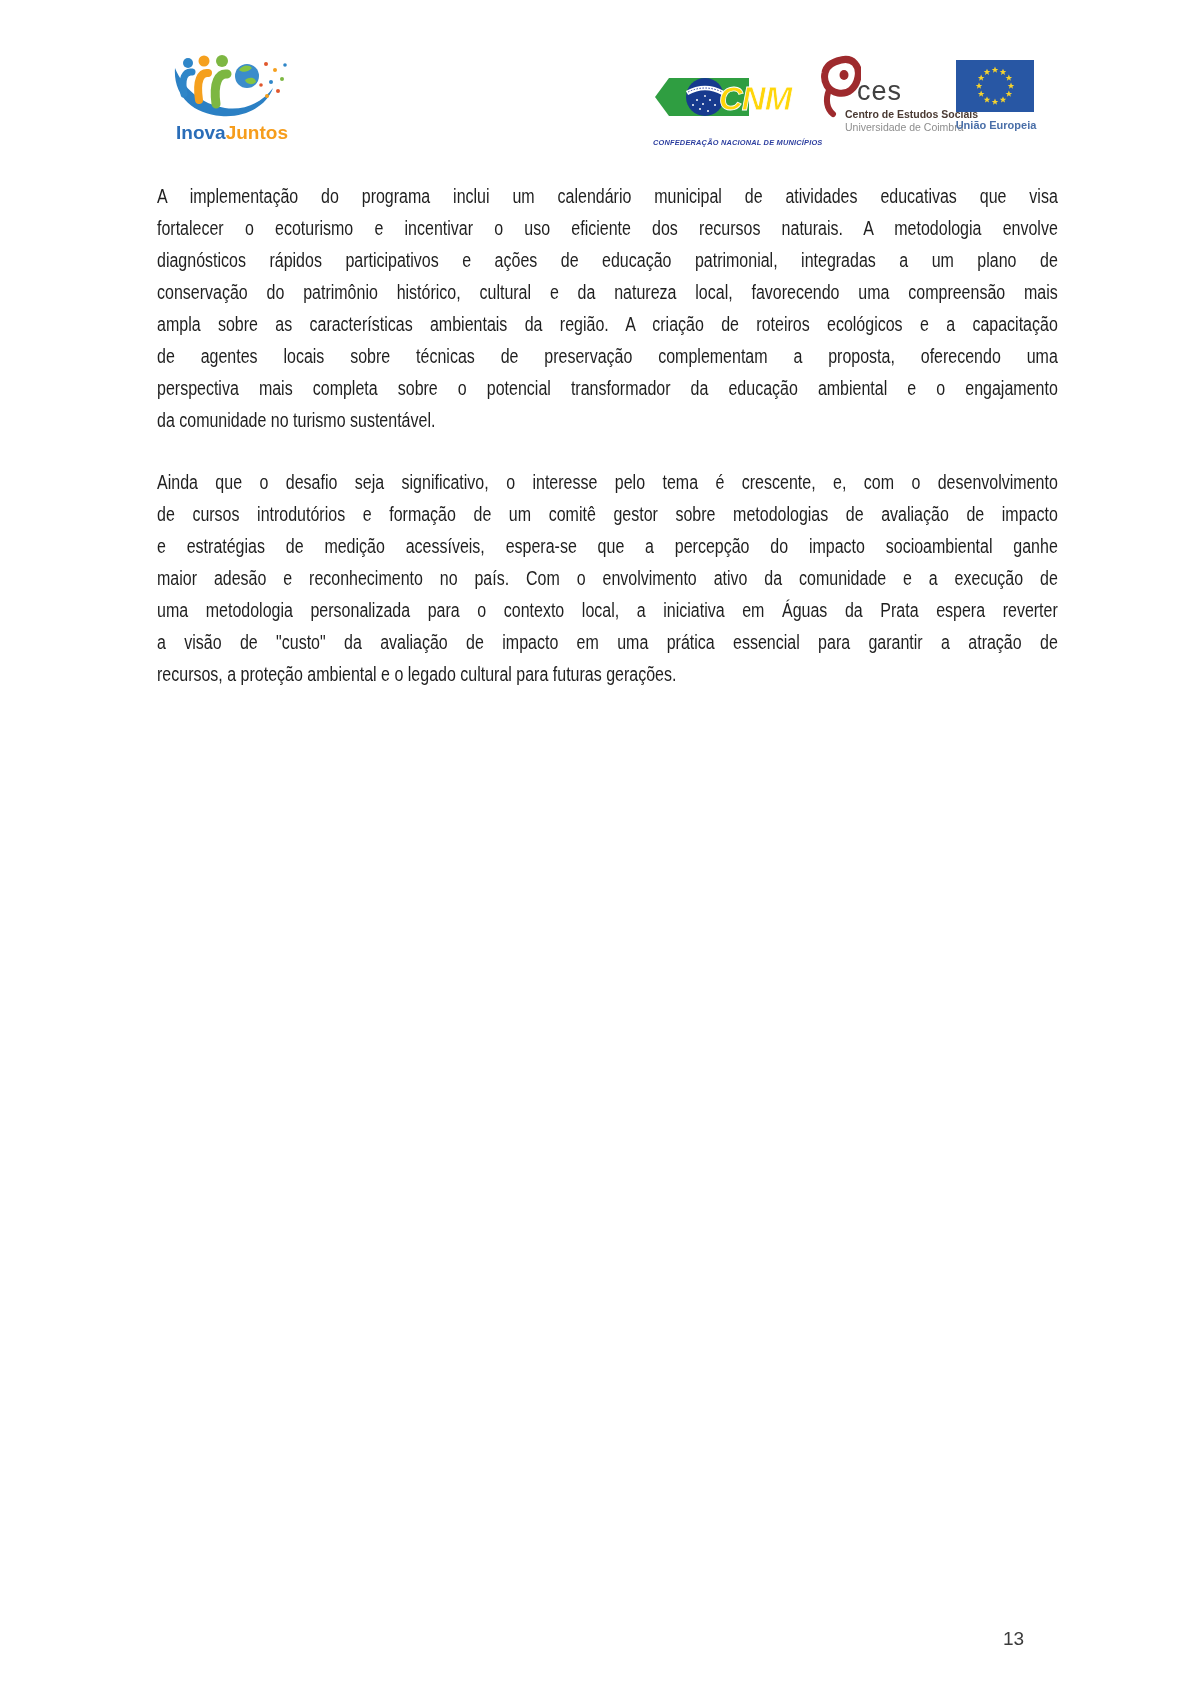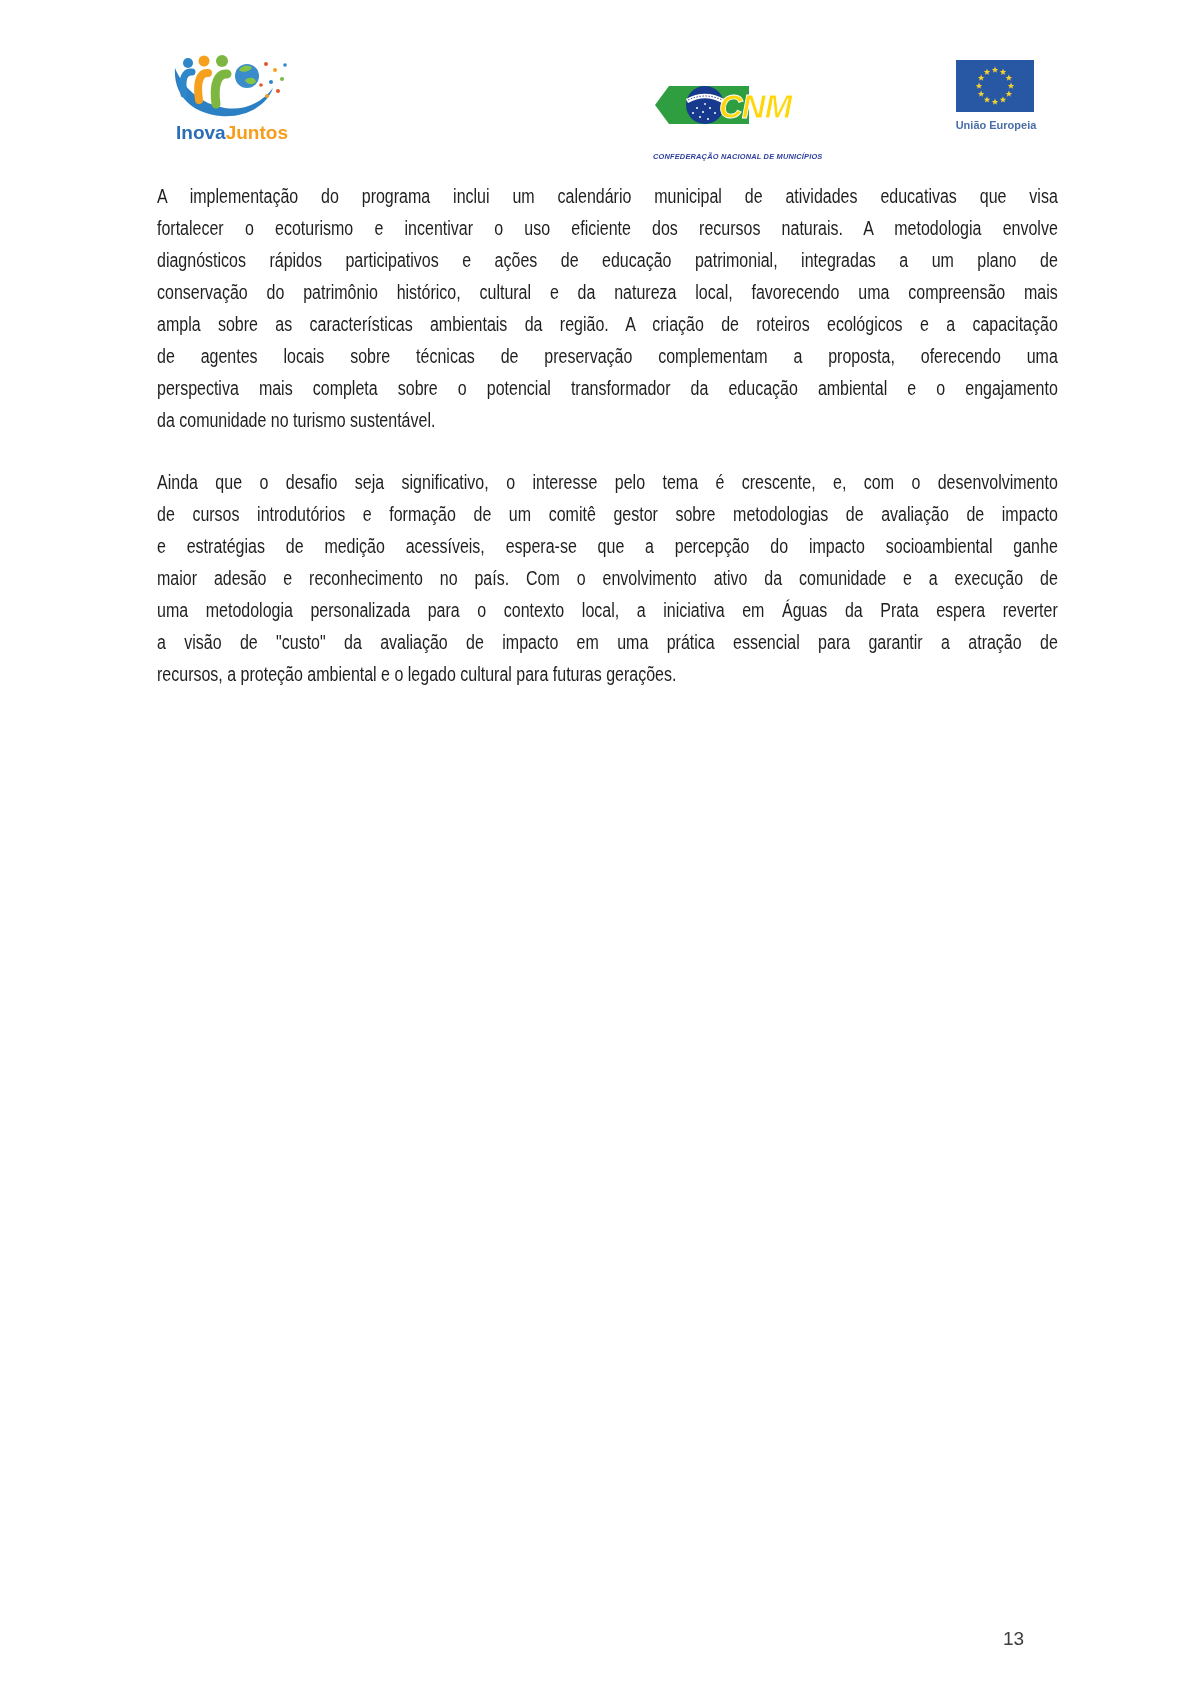--- a/index.html
+++ b/index.html
@@ -14,24 +14,24 @@
 
   
   .logo-inova{position:absolute;left:125px;top:52px;width:122px;margin-left:46px;}
   .inova-wordmark{
     width:122px;text-align:center;font-size:19px;font-weight:bold;
     letter-spacing:0px;margin-top:-2px;white-space:nowrap;
   }
   .inova-word1{color:#2a6db8;}
   .inova-word2{color:#f69d1c;}
 
-  .logo-cnm{position:absolute;left:653px;top:84px;width:150px;}
+  .logo-cnm{position:absolute;left:653px;top:76px;width:150px;}
   .cnm-caption{
     width:150px;text-align:center;font-size:7.4px;font-weight:bold;font-style:italic;
-    color:#2c3e9f;margin-top:20px;white-space:nowrap;letter-spacing:0.2px;
+    color:#2c3e9f;margin-top:14px;white-space:nowrap;letter-spacing:0.2px;
   }
 
   .logo-ces{position:absolute;left:815px;top:52px;width:135px;}
   .ces-acronym{
     position:absolute;left:42px;top:26px;font-size:27px;color:#414141;
     letter-spacing:1px;line-height:27px;
   }
   .ces-captions{position:absolute;left:30px;top:56px;white-space:nowrap;}
   .ces-org{font-size:10.5px;font-weight:bold;color:#4a3a33;line-height:13px;}
   .ces-univ{font-size:10.5px;color:#8d8d8d;line-height:13px;}
@@ -109,20 +109,32 @@
       <circle cx="62" cy="29" r="1" fill="#ffffff"></circle>
       <circle cx="47" cy="33" r="1" fill="#ffffff"></circle>
       <circle cx="55" cy="35" r="1" fill="#ffffff"></circle>
       <circle cx="40" cy="29" r="1" fill="#ffffff"></circle>
       <circle cx="52" cy="20" r="0.9" fill="#ffffff"></circle>
       <text x="66" y="34" font-family="Liberation Sans, sans-serif" font-size="33" font-weight="bold" font-style="italic" fill="#ffd60a" stroke="#ffffff" stroke-width="0.8" letter-spacing="-1">CNM</text>
     </svg>
     <div class="cnm-caption">CONFEDERAÇÃO NACIONAL DE MUNICÍPIOS</div>
   </div>
 
+  <div class="logo-ces">
+    <svg width="46" height="72" viewBox="0 0 46 72">
+      <path d="M26,8 C38,5 45,14 43,25 C41,36 33,43 23,41 C13,39 8,30 10,21 C11,14 17,10 26,8 Z" fill="none" stroke="#9e2a2d" stroke-width="7" stroke-linejoin="round"></path>
+      <ellipse cx="29" cy="23" rx="4.5" ry="5" fill="#9e2a2d"></ellipse>
+      <path d="M14,38 C10,48 12,57 18,62" fill="none" stroke="#9e2a2d" stroke-width="6" stroke-linecap="round"></path>
+    </svg>
+    <div class="ces-acronym">ces</div>
+    <div class="ces-captions">
+      <div class="ces-org">Centro de Estudos Sociais</div>
+      <div class="ces-univ">Universidade de Coimbra</div>
+    </div>
+  </div>
 
   <div class="logo-eu">
     <svg width="78" height="52" viewBox="0 0 78 52">
       <defs>
         <path id="star" d="M0,-3.4 L1,-1.05 L3.3,-1.05 L1.4,0.45 L2,2.75 L0,1.35 L-2,2.75 L-1.4,0.45 L-3.3,-1.05 L-1,-1.05 Z" fill="#f6d32d"></path>
       </defs>
       <rect x="0" y="0" width="78" height="52" fill="#2857a4"></rect>
       <use href="#star" transform="translate(39,26) rotate(0) translate(0,-16)"></use>
       <use href="#star" transform="translate(39,26) rotate(30) translate(0,-16) rotate(-30)"></use>
       <use href="#star" transform="translate(39,26) rotate(60) translate(0,-16) rotate(-60)"></use>

